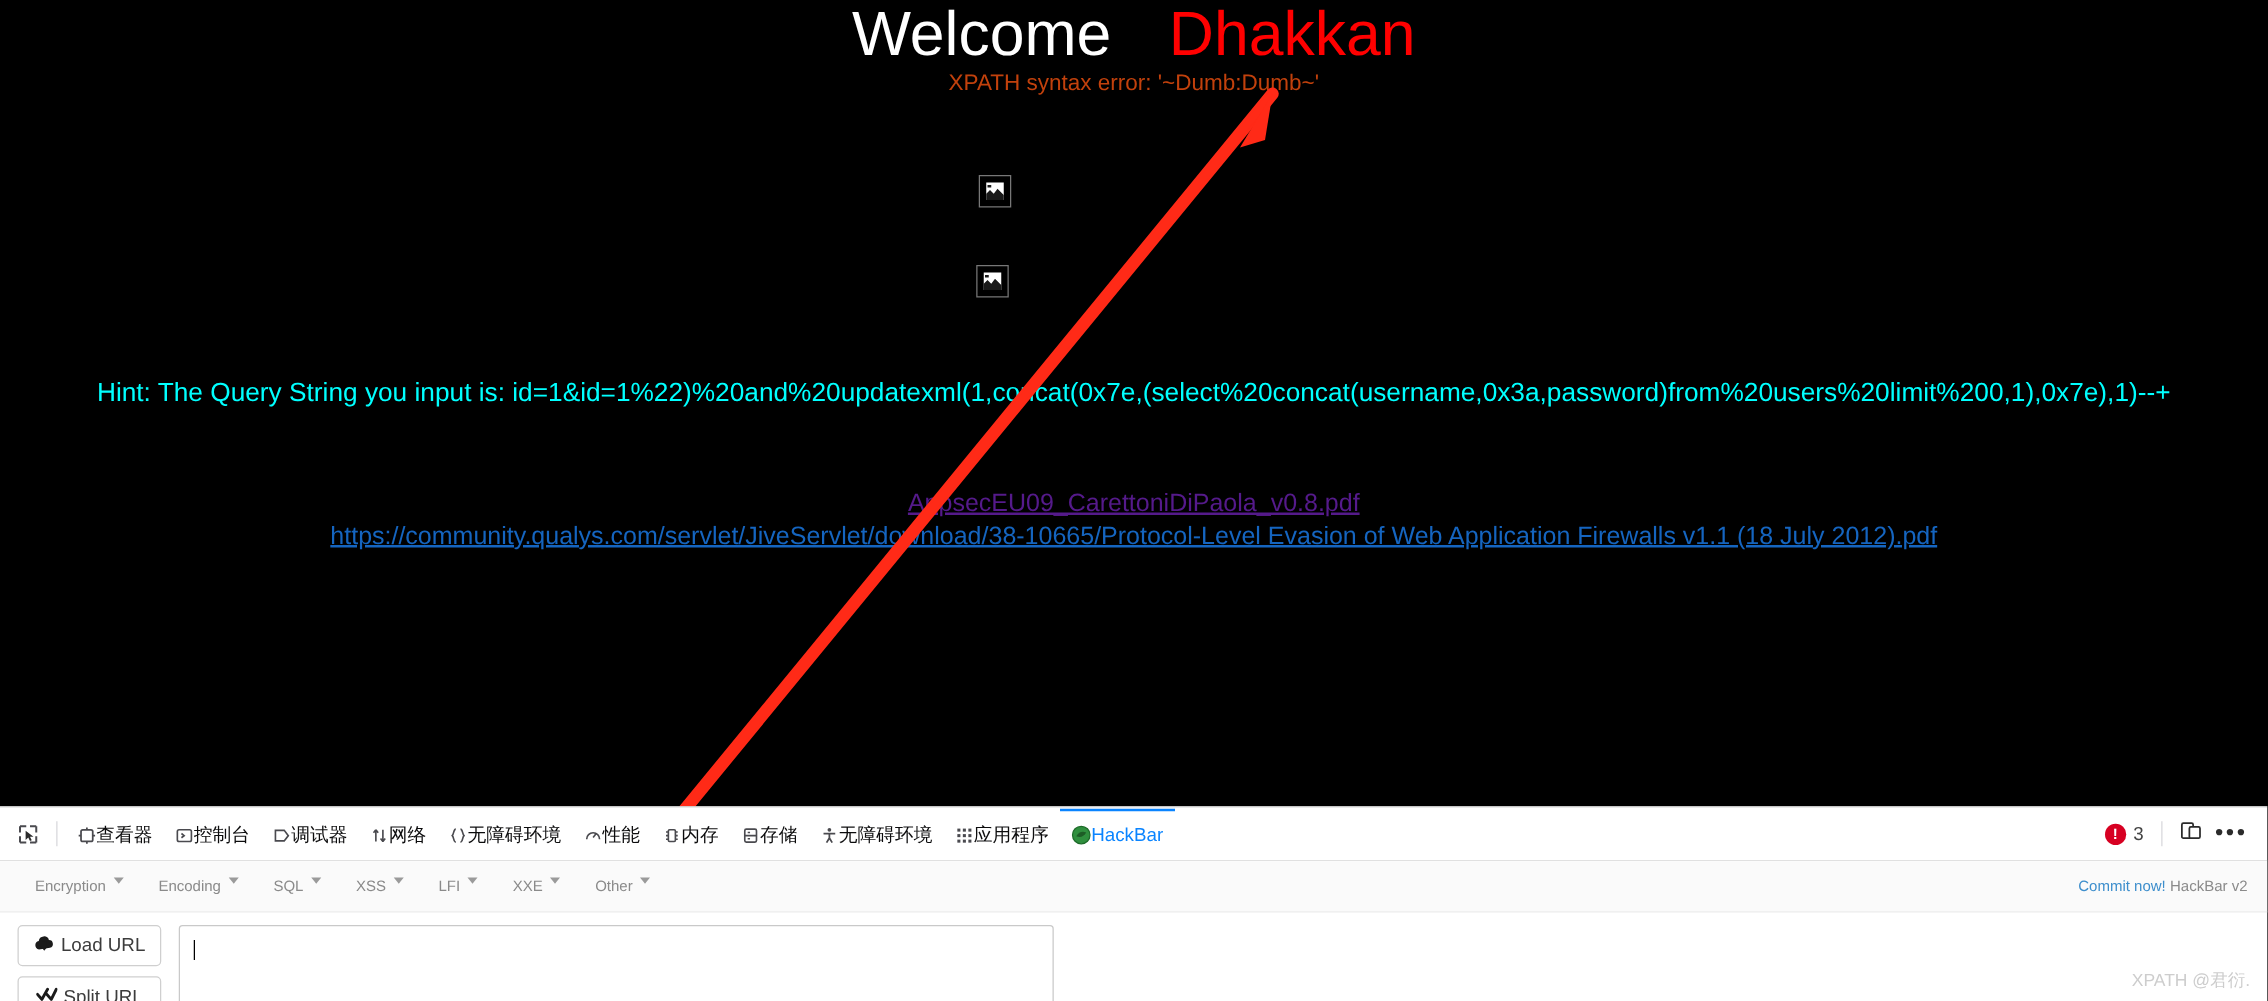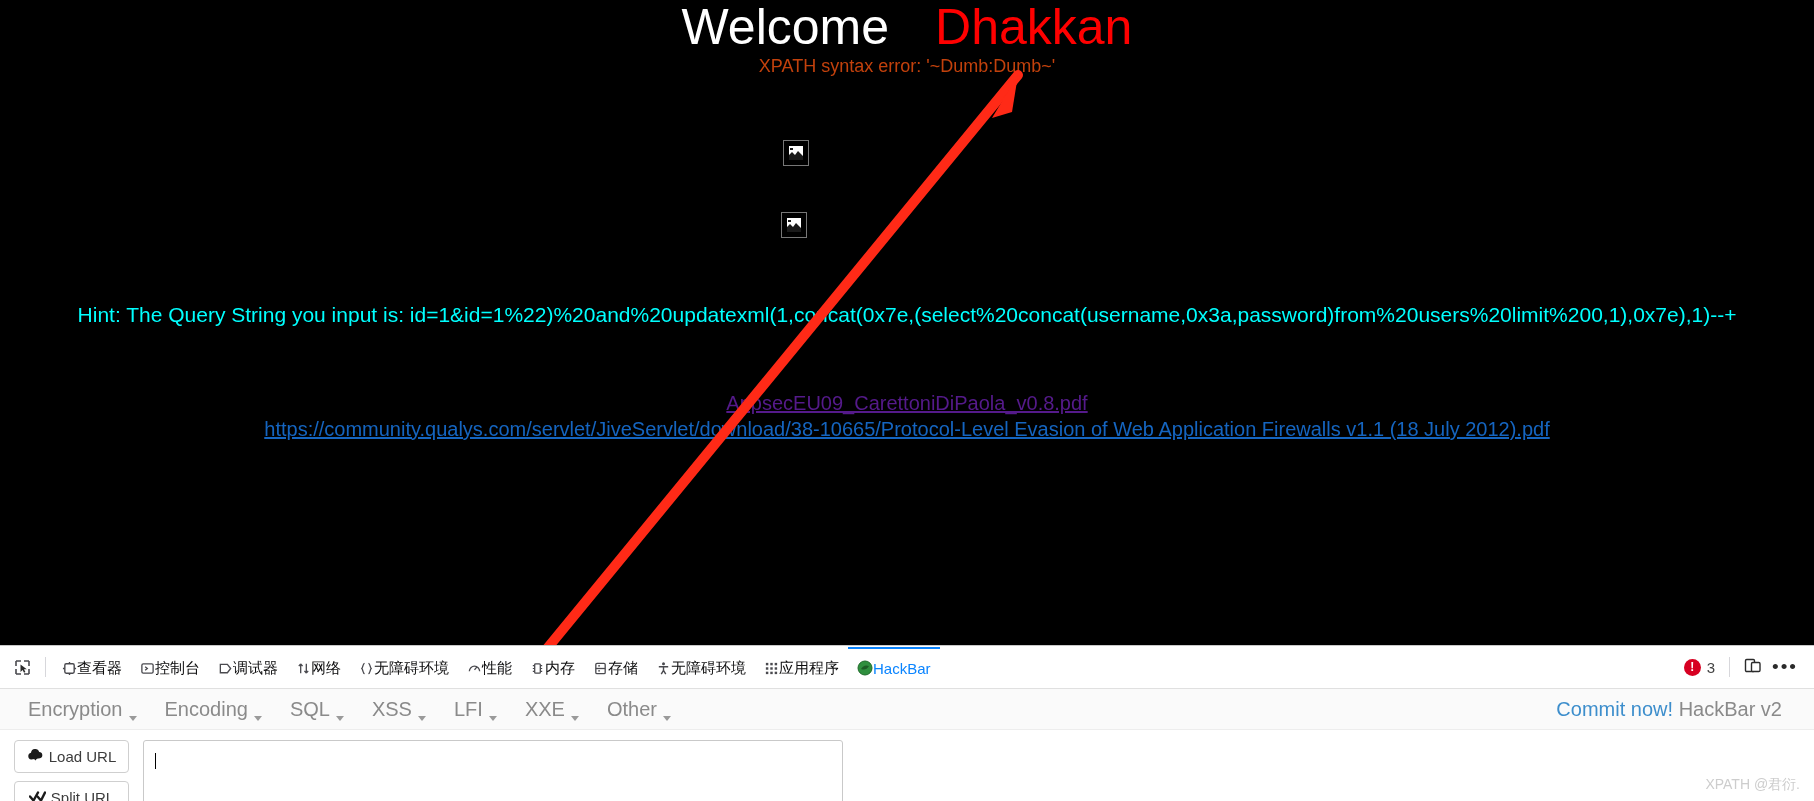--- a/index.html
+++ b/index.html
@@ -105,28 +105,28 @@
   .dots{letter-spacing:2px;font-size:19px;color:#2b2b2b;padding:0 4px;}
 
   
   #hackbar{background:#fff;height:113px;position:relative;}
   .hb-menu{
     display:flex;align-items:center;height:40px;
     background:#fafafa;border-bottom:1px solid #ededed;
     padding-left:14px;gap:0;
   }
   .hb-mi{
-    color:#8a8a8a;font-size:20px;padding:0 14px;white-space:nowrap;
-    display:flex;align-items:flex-end;gap:6px;
+    color:#8a8a8a;font-size:12px;padding:0 14px;white-space:nowrap;
+    display:flex;align-items:flex-start;gap:6px;
   }
   .caret{
     width:0;height:0;border-left:4px solid transparent;border-right:4px solid transparent;
     border-top:5px solid #9a9a9a;display:inline-block;
   }
-  .hb-right{margin-left:auto;padding-right:32px;font-size:20px;white-space:nowrap;}
+  .hb-right{margin-left:auto;padding-right:16px;font-size:12px;white-space:nowrap;}
   .hb-commit{color:#3d8ecc;}
   .hb-ver{color:#8a8a8a;}
 
   .hb-body{display:flex;padding:10px 0 0 14px;gap:14px;}
   .hb-btncol{display:flex;flex-direction:column;gap:8px;width:115px;flex:0 0 115px;}
   .hb-btn{
     height:33px;border:1px solid #cfcfcf;border-radius:4px;background:#fff;
     display:flex;align-items:center;justify-content:center;gap:5px;
     font-size:15px;color:#3c3c3c;box-sizing:border-box;
   }

